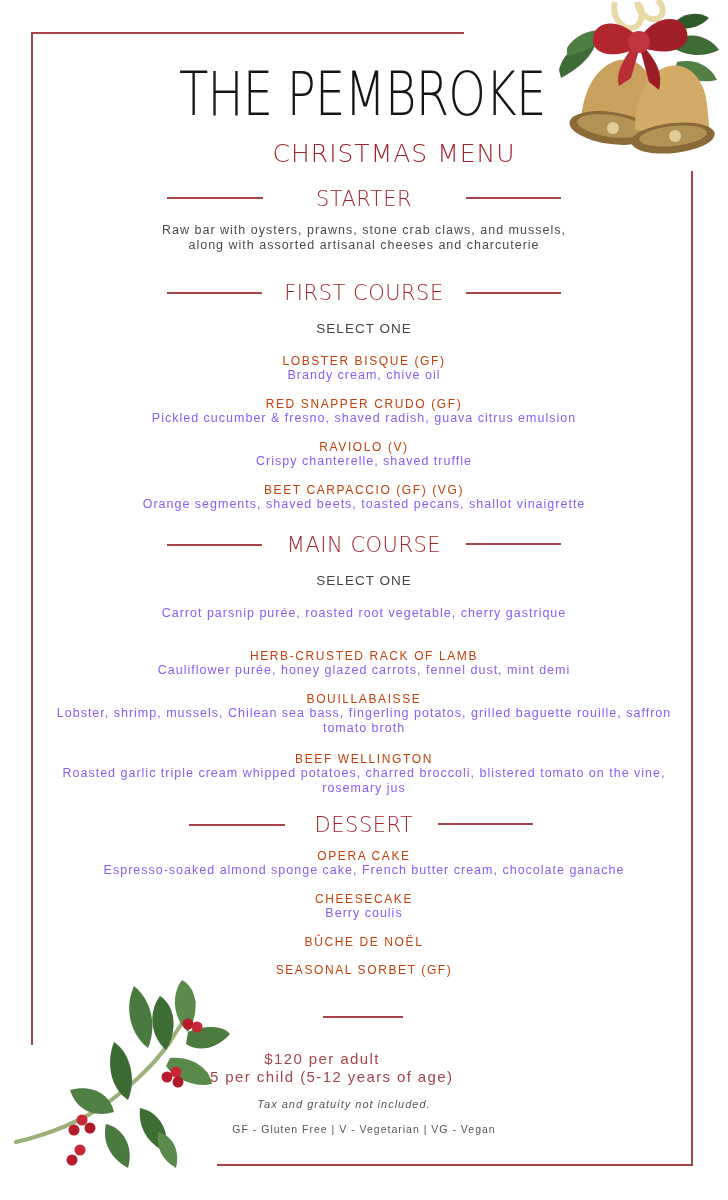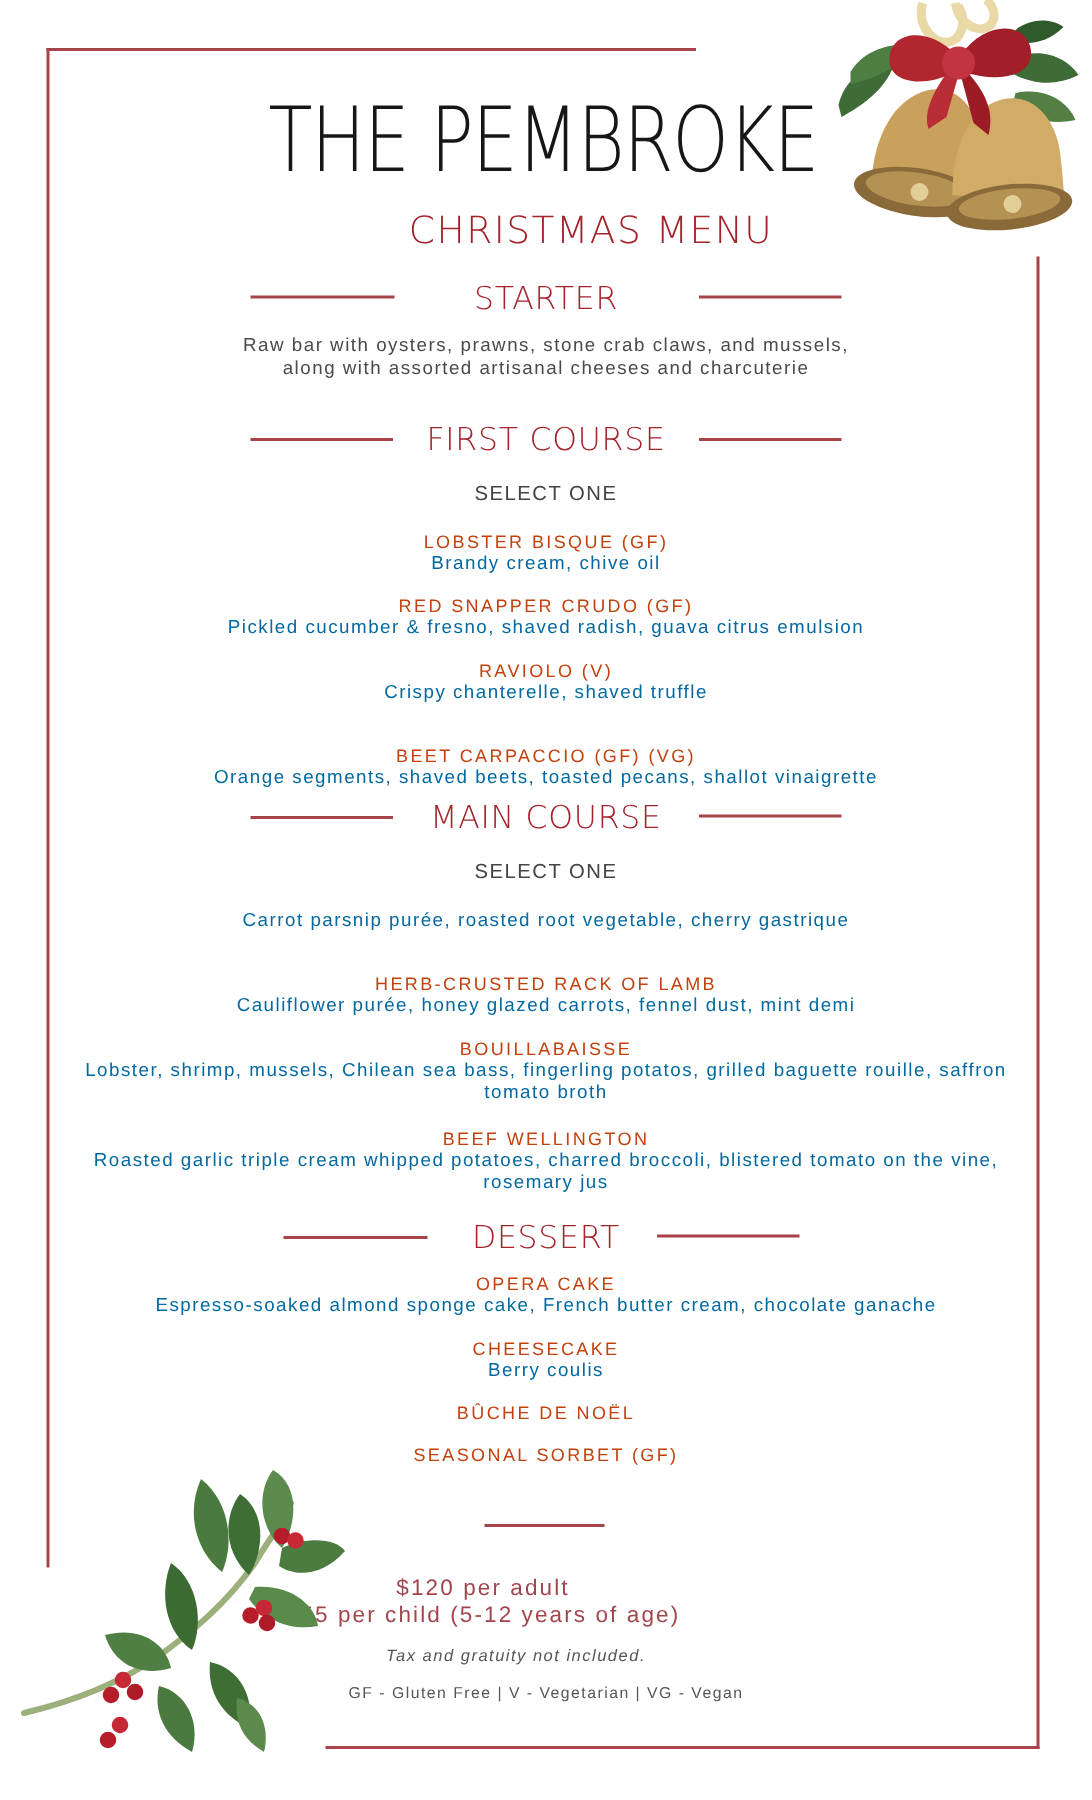--- a/index.html
+++ b/index.html
@@ -35,21 +35,21 @@
     }
     .select-one {
       position: absolute; left: 0; width: 728px; text-align: center;
       font-size: 13.5px; letter-spacing: 1px; color: #444; line-height: 16px;
     }
     .item { position: absolute; left: 0; width: 728px; text-align: center; }
     .item-name {
       display: block; font-size: 12px; letter-spacing: 1.6px; color: #c2410c; line-height: 14px;
     }
     .item-desc {
-      display: block; font-size: 12.5px; letter-spacing: 1px; color: #0369a1; line-height: 15px;
+      display: block; font-size: 12.5px; letter-spacing: 1px; color: #8b5cf6; line-height: 15px;
       padding: 0 40px;
     }
     .price {
       position: absolute; left: 0; width: 644px; text-align: center;
       font-size: 15px; letter-spacing: 1.4px; color: #a3454c; line-height: 18px;
     }
     .tax {
       position: absolute; left: 0; width: 688px; text-align: center;
       font-size: 11px; font-style: italic; letter-spacing: 1px; color: #555; line-height: 13px;
     }
@@ -116,21 +116,21 @@
   <span class="item-desc">Brandy cream, chive oil</span>
 </div>
 <div class="item" style="top:397px;">
   <span class="item-name">RED SNAPPER CRUDO (GF)</span>
   <span class="item-desc">Pickled cucumber &amp; fresno, shaved radish, guava citrus emulsion</span>
 </div>
 <div class="item" style="top:440px;">
   <span class="item-name">RAVIOLO (V)</span>
   <span class="item-desc">Crispy chanterelle, shaved truffle</span>
 </div>
-<div class="item" style="top:497px;">
+<div class="item" style="top:483px;">
   <span class="item-name">BEET CARPACCIO (GF) (VG)</span>
   <span class="item-desc">Orange segments, shaved beets, toasted pecans, shallot vinaigrette</span>
 </div>
 
 <div class="rule" style="left:167px; top:544px; width:95px;"></div>
 <div class="rule" style="left:466px; top:543px; width:95px;"></div>
 <div class="section-head" style="top:532px;">MAIN COURSE</div>
 <div class="select-one" style="top:573px;">SELECT ONE</div>
 
 <div class="item" style="top:606px;">

